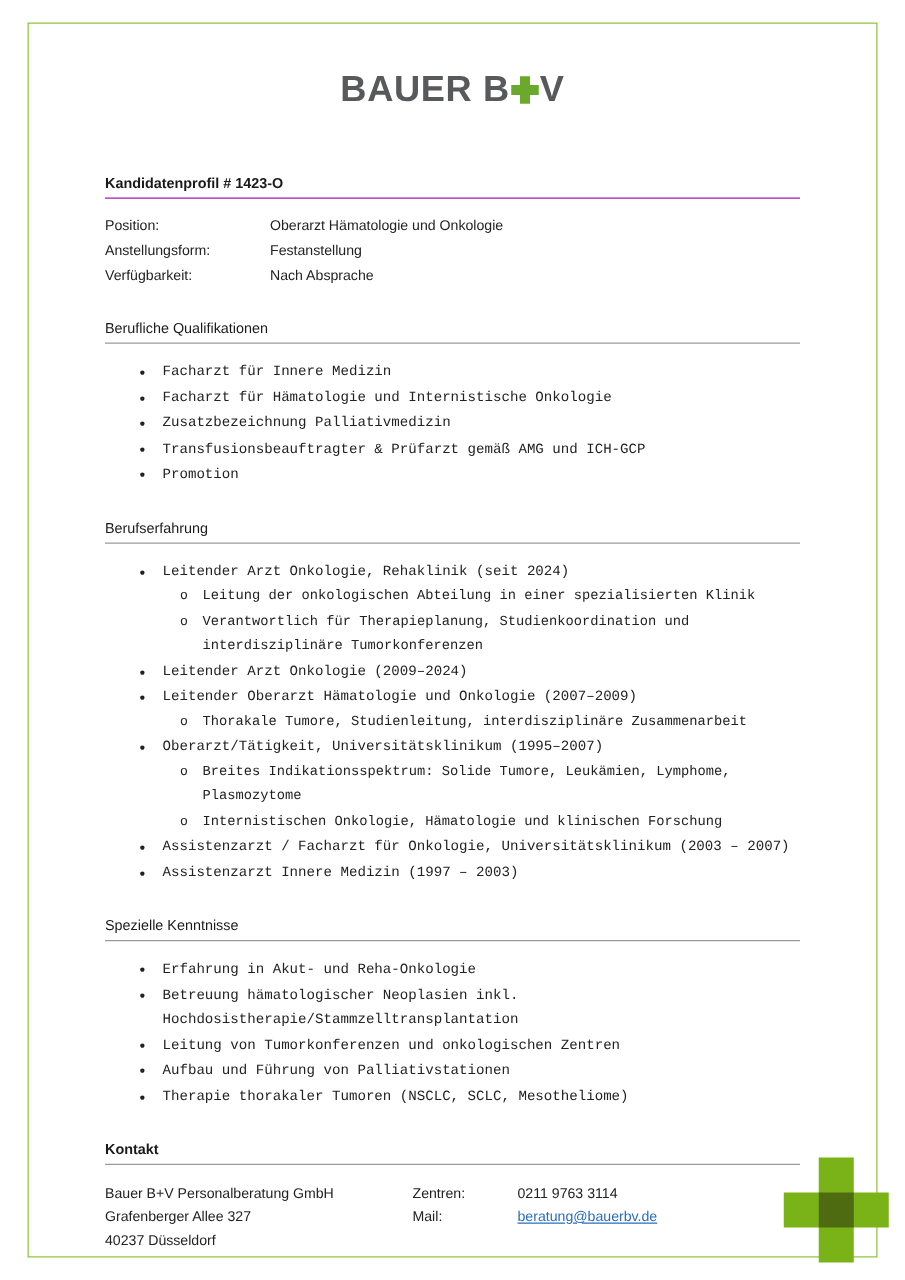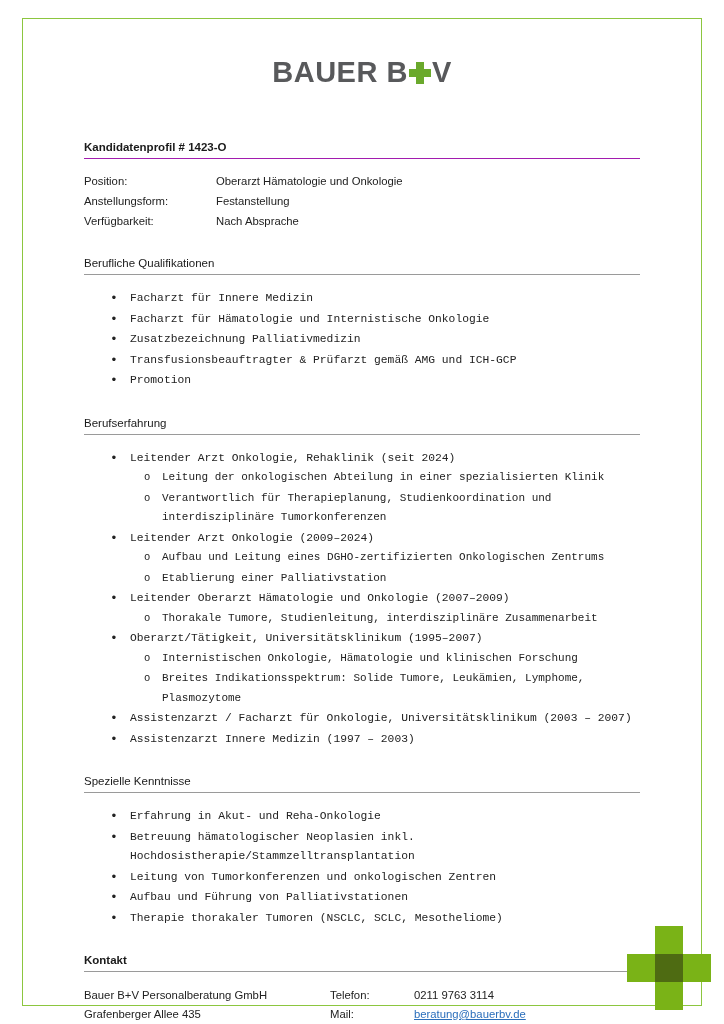--- a/index.html
+++ b/index.html
@@ -262,45 +262,37 @@
           <li>
               <span class="txt">Leitung der onkologischen Abteilung in einer spezialisierten Klinik</span>
             </li>
           <li>
               <span class="txt">Verantwortlich für Therapieplanung, Studienkoordination und interdisziplinäre Tumorkonferenzen</span>
             </li>
         </ul>
       </li>
       <li class="exp-block">
         <span class="txt">Leitender Arzt Onkologie (2009–2024)</span>
-        <ul class="lvl2">
-          <li>
-              <span class="txt">Aufbau und Leitung eines DGHO-zertifizierten Onkologischen Zentrums</span>
-            </li>
-          <li>
-              <span class="txt">Etablierung einer Palliativstation</span>
-            </li>
-        </ul>
       </li>
       <li class="exp-block">
         <span class="txt">Leitender Oberarzt Hämatologie und Onkologie (2007–2009)</span>
         <ul class="lvl2">
           <li>
               <span class="txt">Thorakale Tumore, Studienleitung, interdisziplinäre Zusammenarbeit</span>
             </li>
         </ul>
       </li>
       <li class="exp-block">
         <span class="txt">Oberarzt/Tätigkeit, Universitätsklinikum (1995–2007)</span>
         <ul class="lvl2">
           <li>
+              <span class="txt">Breites Indikationsspektrum: Solide Tumore, Leukämien, Lymphome, Plasmozytome</span>
+            </li>
+          <li>
               <span class="txt">Internistischen Onkologie, Hämatologie und klinischen Forschung</span>
-            </li>
-          <li>
-              <span class="txt">Breites Indikationsspektrum: Solide Tumore, Leukämien, Lymphome, Plasmozytome</span>
             </li>
         </ul>
       </li>
       <li>
           <span class="txt">Assistenzarzt / Facharzt für Onkologie, Universitätsklinikum (2003 – 2007)</span>
         </li>
       <li>
           <span class="txt">Assistenzarzt Innere Medizin (1997 – 2003)</span>
         </li>
     </ul>
@@ -321,26 +313,26 @@
         </li>
       <li>
           <span class="txt">Therapie thorakaler Tumoren (NSCLC, SCLC, Mesotheliome)</span>
         </li>
     </ul>
 
     <div class="section-title bold">Kontakt</div>
     <div class="contact-grid">
       <div class="contact-col-left">
         <div>Bauer B+V Personalberatung GmbH</div>
-        <div>Grafenberger Allee 435</div>
+        <div>Grafenberger Allee 327</div>
         <div>40237 Düsseldorf</div>
       </div>
       <div class="contact-col-right">
         <div class="contact-labels">
-          <div>Telefon:</div>
+          <div>Zentren:</div>
           <div>Mail:</div>
         </div>
         <div class="contact-values">
           <div>0211 9763 3114</div>
           <div><a href="#">beratung@bauerbv.de</a></div>
         </div>
       </div>
     </div>
 
   </div>

